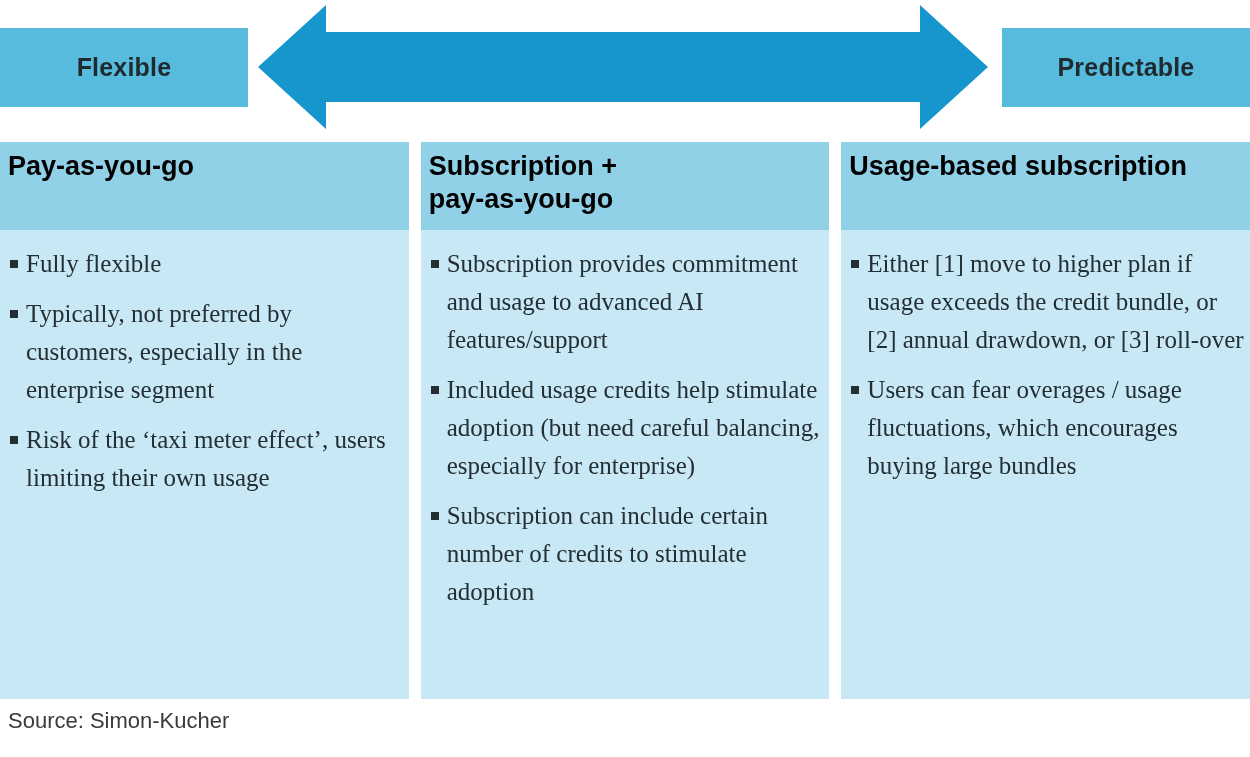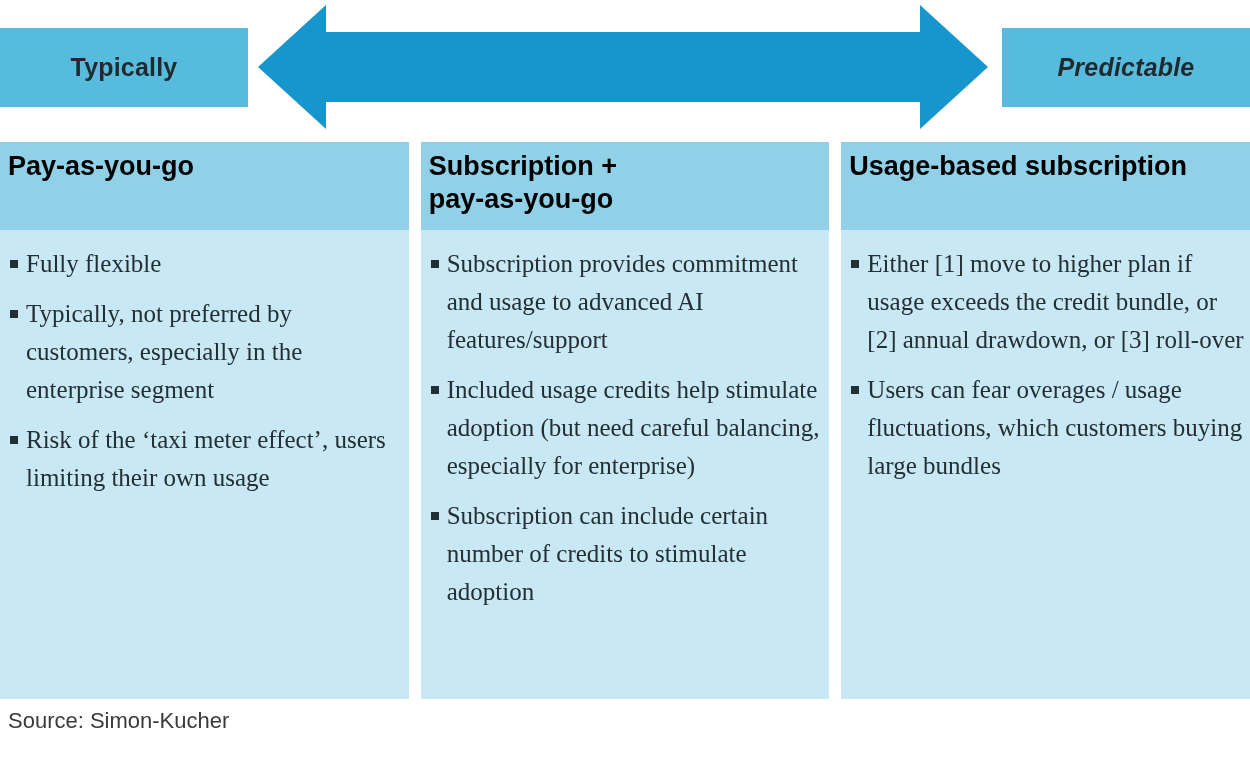--- a/index.html
+++ b/index.html
@@ -24,21 +24,21 @@
     background: #57bbdd;
     display: flex;
     align-items: center;
     justify-content: center;
     font-size: 25px;
     font-weight: bold;
     color: #1f2a2e;
     letter-spacing: 0.2px;
   }
   .label-box.left  { left: 0;      width: 248px; }
-  .label-box.right { left: 1002px; width: 248px; font-style: italic; }
+  .label-box.right { left: 1002px; width: 248px; }
 
   .arrow-svg {
     position: absolute;
     left: 258px;
     top: 5px;
     width: 730px;
     height: 124px;
   }
 
   
@@ -94,21 +94,21 @@
     font-size: 22px;
     color: #3a3a3a;
   }
 </style>
 </head>
 <body>
 
 <div class="page">
 
   <div class="label-box left">
-    <span>Typically</span>
+    <span>Flexible</span>
   </div>
 
   <svg class="arrow-svg" viewBox="0 0 730 124" preserveAspectRatio="none" aria-hidden="true">
     <polygon points="0,62 68,0 68,27 662,27 662,0 730,62 662,124 662,97 68,97 68,124" fill="#1796ce"></polygon>
   </svg>
 
   <div class="label-box right">
     <span>Predictable</span>
   </div>
 
@@ -135,21 +135,21 @@
           <li>Subscription can include certain number of credits to stimulate adoption</li>
         </ul>
       </div>
     </div>
 
     <div class="col">
       <div class="col-header">Usage-based subscription</div>
       <div class="col-body">
         <ul>
           <li>Either [1] move to higher plan if usage exceeds the credit bundle, or [2] annual drawdown, or [3] roll-over</li>
-          <li>Users can fear overages / usage fluctuations, which customers buying large bundles</li>
+          <li>Users can fear overages / usage fluctuations, which encourages buying large bundles</li>
         </ul>
       </div>
     </div>
 
   </div>
 
   <div class="source">Source: Simon-Kucher</div>
 
 </div>
 

